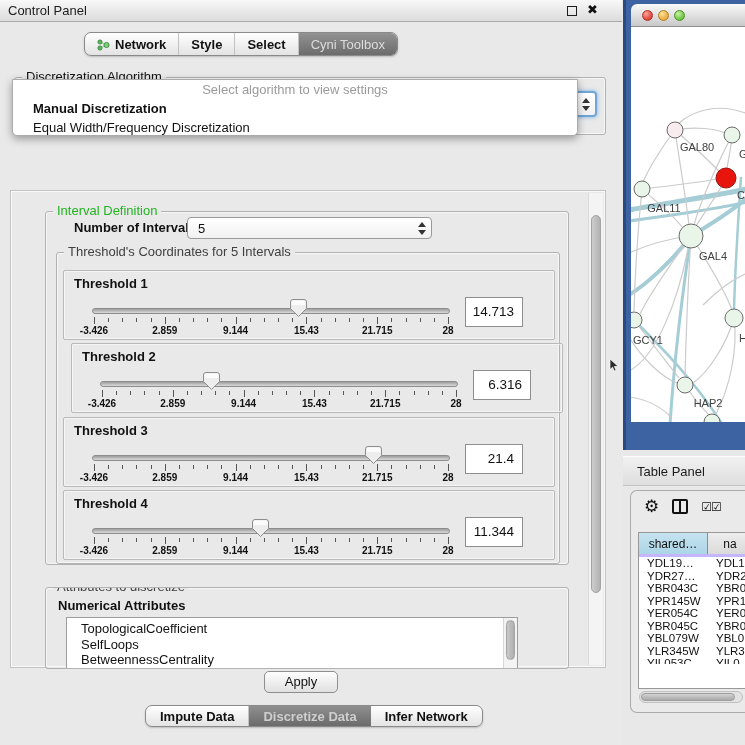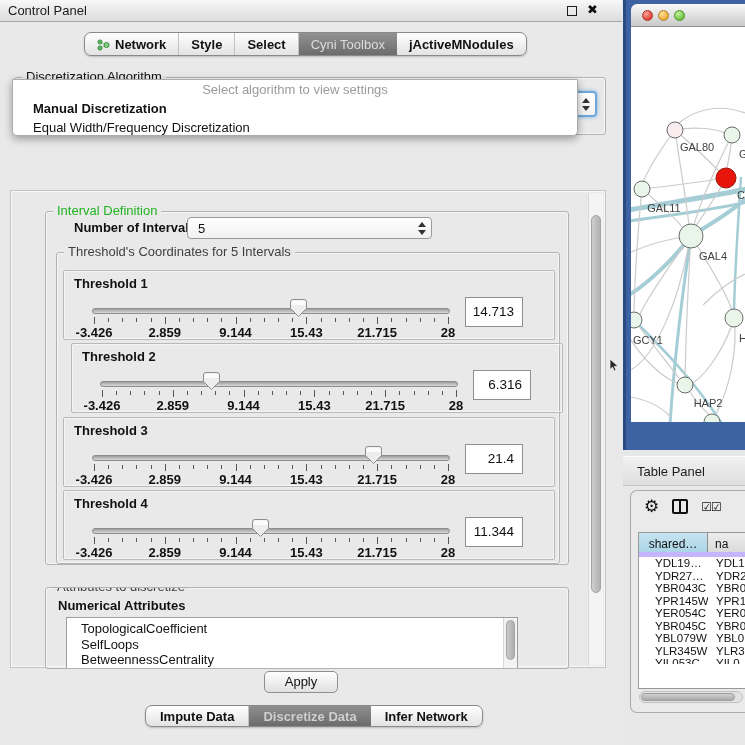--- a/index.html
+++ b/index.html
@@ -59,21 +59,21 @@
   .threshold-panel { position:absolute; left:6px; width:492px; height:70px;
     border:1px solid #b9b9b9; border-radius:2px; box-shadow:inset 0 0 0 1px rgba(255,255,255,.55); }
   .thr-title { position:absolute; left:10px; top:5px; font-size:13px; font-weight:bold; color:#111; }
   .track { position:absolute; left:28px; top:37px; width:358px; height:6px;
     background:linear-gradient(#9d9d9d,#dadada); border:1px solid #8d8d8d; border-radius:3px; }
   .thumb { position:absolute; top:28px; width:17px; height:18px; }
   .tickwrap { position:absolute; left:0; top:0; width:100%; height:100%; }
   .tick { position:absolute; width:1px; background:#555; }
   .tick.minor { top:47px; height:4px; }
   .tick.major { top:46px; height:7px; }
-  .tick-label { position:absolute; top:54px; width:52px; text-align:center; font-size:13px; font-weight:bold; color:#111; }
+  .tick-label { position:absolute; top:54px; width:52px; text-align:center; font-size:10px; font-weight:bold; color:#111; }
   .valuebox { position:absolute; left:401px; top:26px; width:58px; height:30px; background:#fff;
     border:1px solid #8e8e8e; font-size:13.5px; color:#111; text-align:right; line-height:28px; padding-right:8px; }
 
   
   .attr-header { position:absolute; left:12px; top:10px; font-size:13px; font-weight:bold; color:#111; }
   .listbox { position:absolute; left:20px; top:29px; width:452px; height:52px; background:#fff;
     border:1px solid #9d9d9d; overflow:hidden; }
   .list-item { font-size:13px; line-height:15.5px; padding-left:14px; color:#111; white-space:nowrap; }
   .list-vscroll { position:absolute; right:0; top:0; bottom:0; width:14px; background:#f3f3f3; border-left:1px solid #d8d8d8; }
   .list-vscroll .thumb-bar { position:absolute; left:2px; top:2px; width:9px; height:40px; border-radius:5px;
@@ -107,27 +107,27 @@
     font-size:13px; color:#1c1c1c; line-height:30px; padding-left:14px; }
   .tp-body { position:absolute; left:630px; top:490px; width:115px; height:223px; background:#eaeaea;
     border:1px solid #ababab; border-right:none; border-radius:7px 0 0 7px; }
   .tp-toolbar { position:absolute; left:13px; top:7px; display:flex; align-items:center; gap:13px; }
   .gear { font-family:"DejaVu Sans",sans-serif; font-size:17px; color:#111; line-height:1; }
   .col-icon { width:16px; height:15px; border:2px solid #111; border-radius:2px; display:flex; }
   .col-icon .mid { width:2px; background:#111; margin-left:5px; }
   .checks { font-family:"DejaVu Sans",sans-serif; font-size:12px; letter-spacing:-1px; color:#111; }
   .tp-table { position:absolute; left:7px; top:41px; right:0; height:157px; background:#fff;
     border:1px solid #989898; border-right:none; overflow:hidden; }
-  .tp-thead { display:flex; height:24px; border-bottom:5px solid #c4b5fd; }
+  .tp-thead { display:flex; height:24px; border-bottom:3px solid #c4b5fd; }
   .th1 { width:69px; background:linear-gradient(#c6e3ef,#abd5e7); border-right:1px solid #8d8d8d;
     font-size:12px; line-height:23px; text-align:center; color:#111; }
-  .th2 { flex:1; background:linear-gradient(#ededed,#dadada); font-size:12px; line-height:23px; padding-left:7px; color:#111; overflow:hidden; }
+  .th2 { flex:1; background:linear-gradient(#ededed,#dadada); font-size:12px; line-height:23px; padding-left:7px; color:#111; overflow:hidden;text-align:center; }
   .tp-rows { height:107px; overflow:hidden; }
   .tp-row { display:flex; height:12.5px; font-size:11.5px; line-height:12.5px; color:#111; }
-  .tp-row .c1 { width:69px; padding-left:16px; overflow:hidden; white-space:nowrap; }
+  .tp-row .c1 { width:69px; padding-left:8px; overflow:hidden; white-space:nowrap; }
   .tp-row .c2 { flex:1; padding-left:8px; overflow:hidden; white-space:nowrap; }
   .hscroll { position:absolute; left:8px; right:2px; top:200px; height:12px; background:#e2e2e2;
     border:1px solid #c1c1c1; border-radius:6px; }
   .hscroll .thumb-bar { position:absolute; left:1px; top:1px; bottom:1px; width:calc(100% - 8px);
     background:linear-gradient(#d2d2d2,#a9a9a9); border-radius:5px; border:1px solid #9e9e9e; }
 
   .mouse-cursor { position:absolute; left:609px; top:359px; z-index:40; }
 </style>
 </head>
 <body>
@@ -151,23 +151,20 @@
       <span>Network</span>
     </div>
     <div class="tab">
         <span>Style</span>
       </div>
     <div class="tab">
         <span>Select</span>
       </div>
     <div class="tab active">
         <span>Cyni Toolbox</span>
-      </div>
-    <div class="tab">
-        <span>jActiveMNodules</span>
       </div>
   </div>
 
   <div class="group" style="left:14px; top:77px; width:592px; height:58px;">
     <span class="legend">Discretization Algorithm</span>
     <div class="combo focused" style="left:8px; top:13px; width:574px; height:26px;">
       <span class="val"></span>
       <span class="stepper">
           <span class="arr-up"></span>
           <span class="arr-dn"></span>

